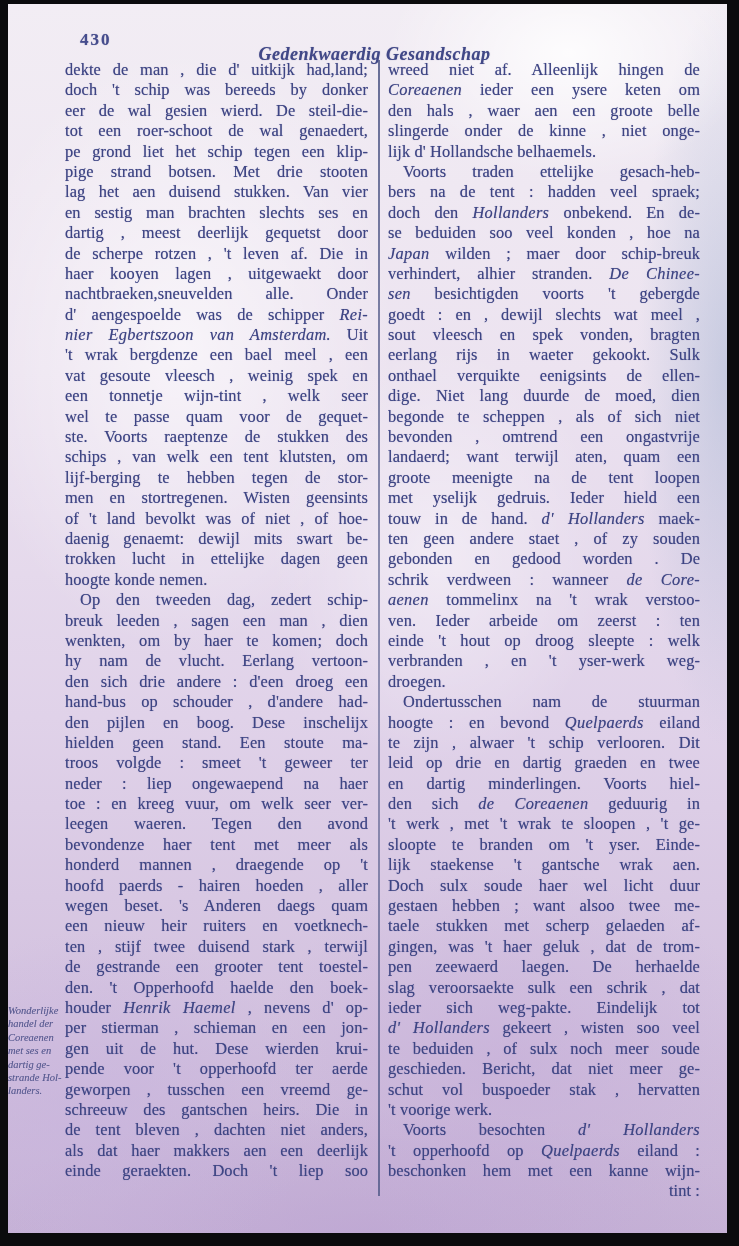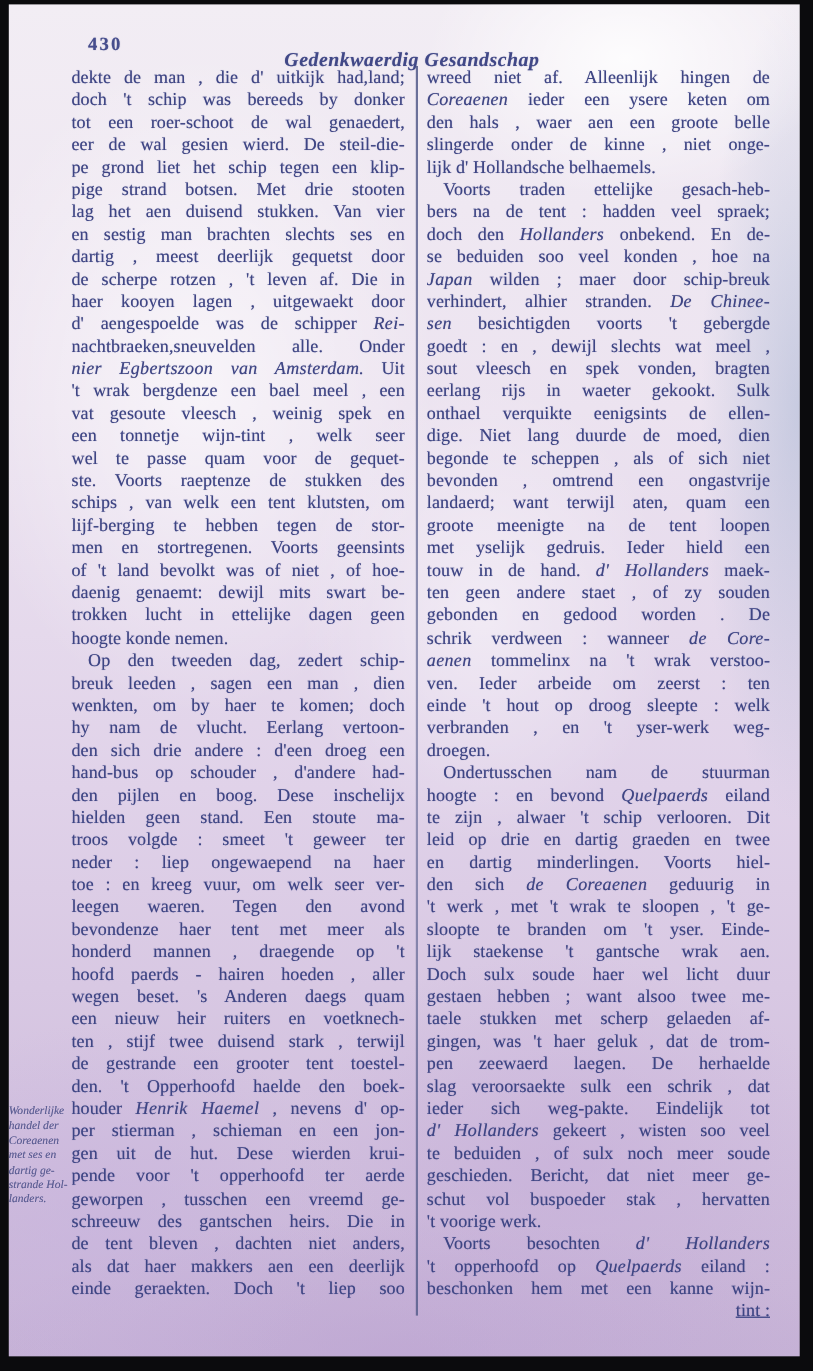--- a/index.html
+++ b/index.html
@@ -42,59 +42,59 @@
     text-shadow:0 0 0.8px rgba(62,69,132,0.6);
     letter-spacing:0.1px;
   }
   .col-left{left:57px;width:303px;}
   .col-right{left:380px;width:312px;}
   .line{
     height:20.4px;overflow:hidden;
     text-align:justify;text-align-last:justify;
   }
   .line.end{text-align-last:left;}
-  .line.right{text-align-last:right;text-decoration:underline;}
+  .line.right{text-align-last:right;}
   .line.ind{text-indent:15px;}
   .it{font-style:italic;letter-spacing:0.3px;}
   .margin-note{
     position:absolute;left:0;top:1000px;width:56px;
     font-style:italic;font-size:10.5px;line-height:13.4px;
     color:#5a5c92;text-shadow:0 0 0.6px rgba(90,92,146,0.5);
   }
 </style>
 </head>
 <body>
 
 <div class="page">
   <span class="hdr-num">430</span>
   <span class="hdr-title">Gedenkwaerdig Gesandschap</span>
   <div class="colrule"></div>
   <div class="col col-left">
       <div class="line"><span>dekte de man , die d' uitkijk had,land;</span></div>
       <div class="line"><span>doch 't schip was bereeds by donker</span></div>
+      <div class="line"><span>eer de wal gesien wierd.  De steil-die-</span></div>
       <div class="line"><span>tot een roer-schoot de wal genaedert,</span></div>
-      <div class="line"><span>eer de wal gesien wierd.  De steil-die-</span></div>
       <div class="line"><span>pe grond liet het schip tegen een klip-</span></div>
       <div class="line"><span>pige strand botsen.  Met drie stooten</span></div>
       <div class="line"><span>lag het aen duisend stukken.  Van vier</span></div>
       <div class="line"><span>en sestig man brachten slechts ses en</span></div>
       <div class="line"><span>dartig , meest deerlijk gequetst door</span></div>
       <div class="line"><span>de scherpe rotzen , 't leven af.  Die in</span></div>
       <div class="line"><span>haer kooyen lagen , uitgewaekt door</span></div>
+      <div class="line"><span>nachtbraeken,sneuvelden alle. Onder</span></div>
       <div class="line"><span>d' aengespoelde was de schipper </span><span class="it">Rei-</span></div>
-      <div class="line"><span>nachtbraeken,sneuvelden alle. Onder</span></div>
       <div class="line"><span class="it">nier Egbertszoon van Amsterdam.</span><span>  Uit</span></div>
       <div class="line"><span>'t wrak bergdenze een bael meel , een</span></div>
       <div class="line"><span>vat gesoute vleesch , weinig spek en</span></div>
       <div class="line"><span>een tonnetje wijn-tint , welk seer</span></div>
       <div class="line"><span>wel te passe quam voor de gequet-</span></div>
       <div class="line"><span>ste.  Voorts raeptenze de stukken des</span></div>
       <div class="line"><span>schips , van welk een tent klutsten, om</span></div>
       <div class="line"><span>lijf-berging te hebben tegen de stor-</span></div>
-      <div class="line"><span>men en stortregenen. Voorts geensints</span></div>
+      <div class="line"><span>men en stortregenen. Wisten geensints</span></div>
       <div class="line"><span>of 't land bevolkt was of niet ,  of hoe-</span></div>
       <div class="line"><span>daenig genaemt: dewijl mits swart be-</span></div>
       <div class="line"><span>trokken lucht in ettelijke dagen geen</span></div>
       <div class="line end"><span>hoogte konde nemen.</span></div>
       <div class="line ind"><span>Op den tweeden dag, zedert schip-</span></div>
       <div class="line"><span>breuk leeden , sagen een man , dien</span></div>
       <div class="line"><span>wenkten, om by haer te komen; doch</span></div>
       <div class="line"><span>hy nam de vlucht.  Eerlang vertoon-</span></div>
       <div class="line"><span>den sich drie andere : d'een droeg een</span></div>
       <div class="line"><span>hand-bus op schouder , d'andere had-</span></div>

